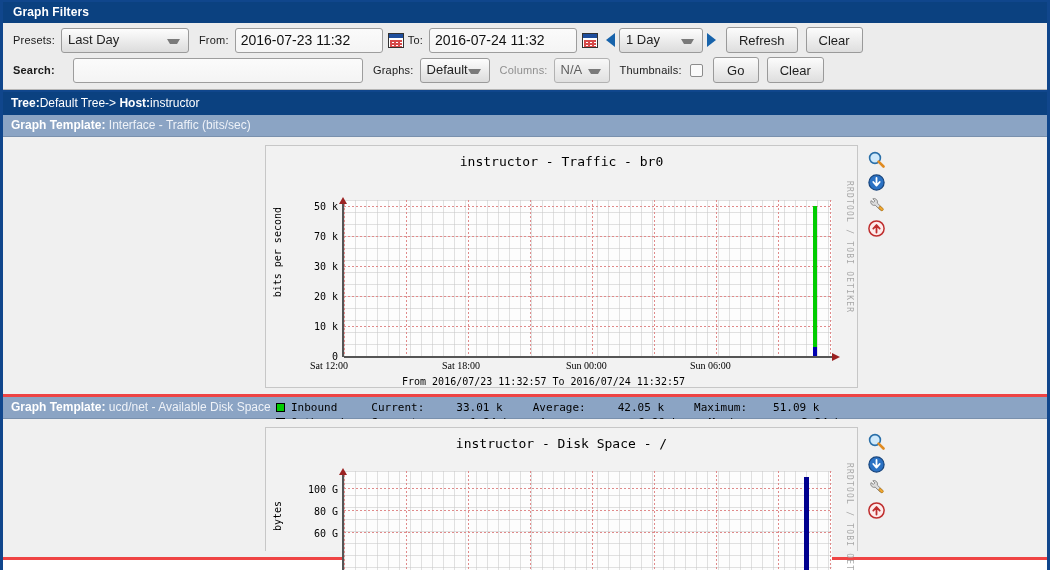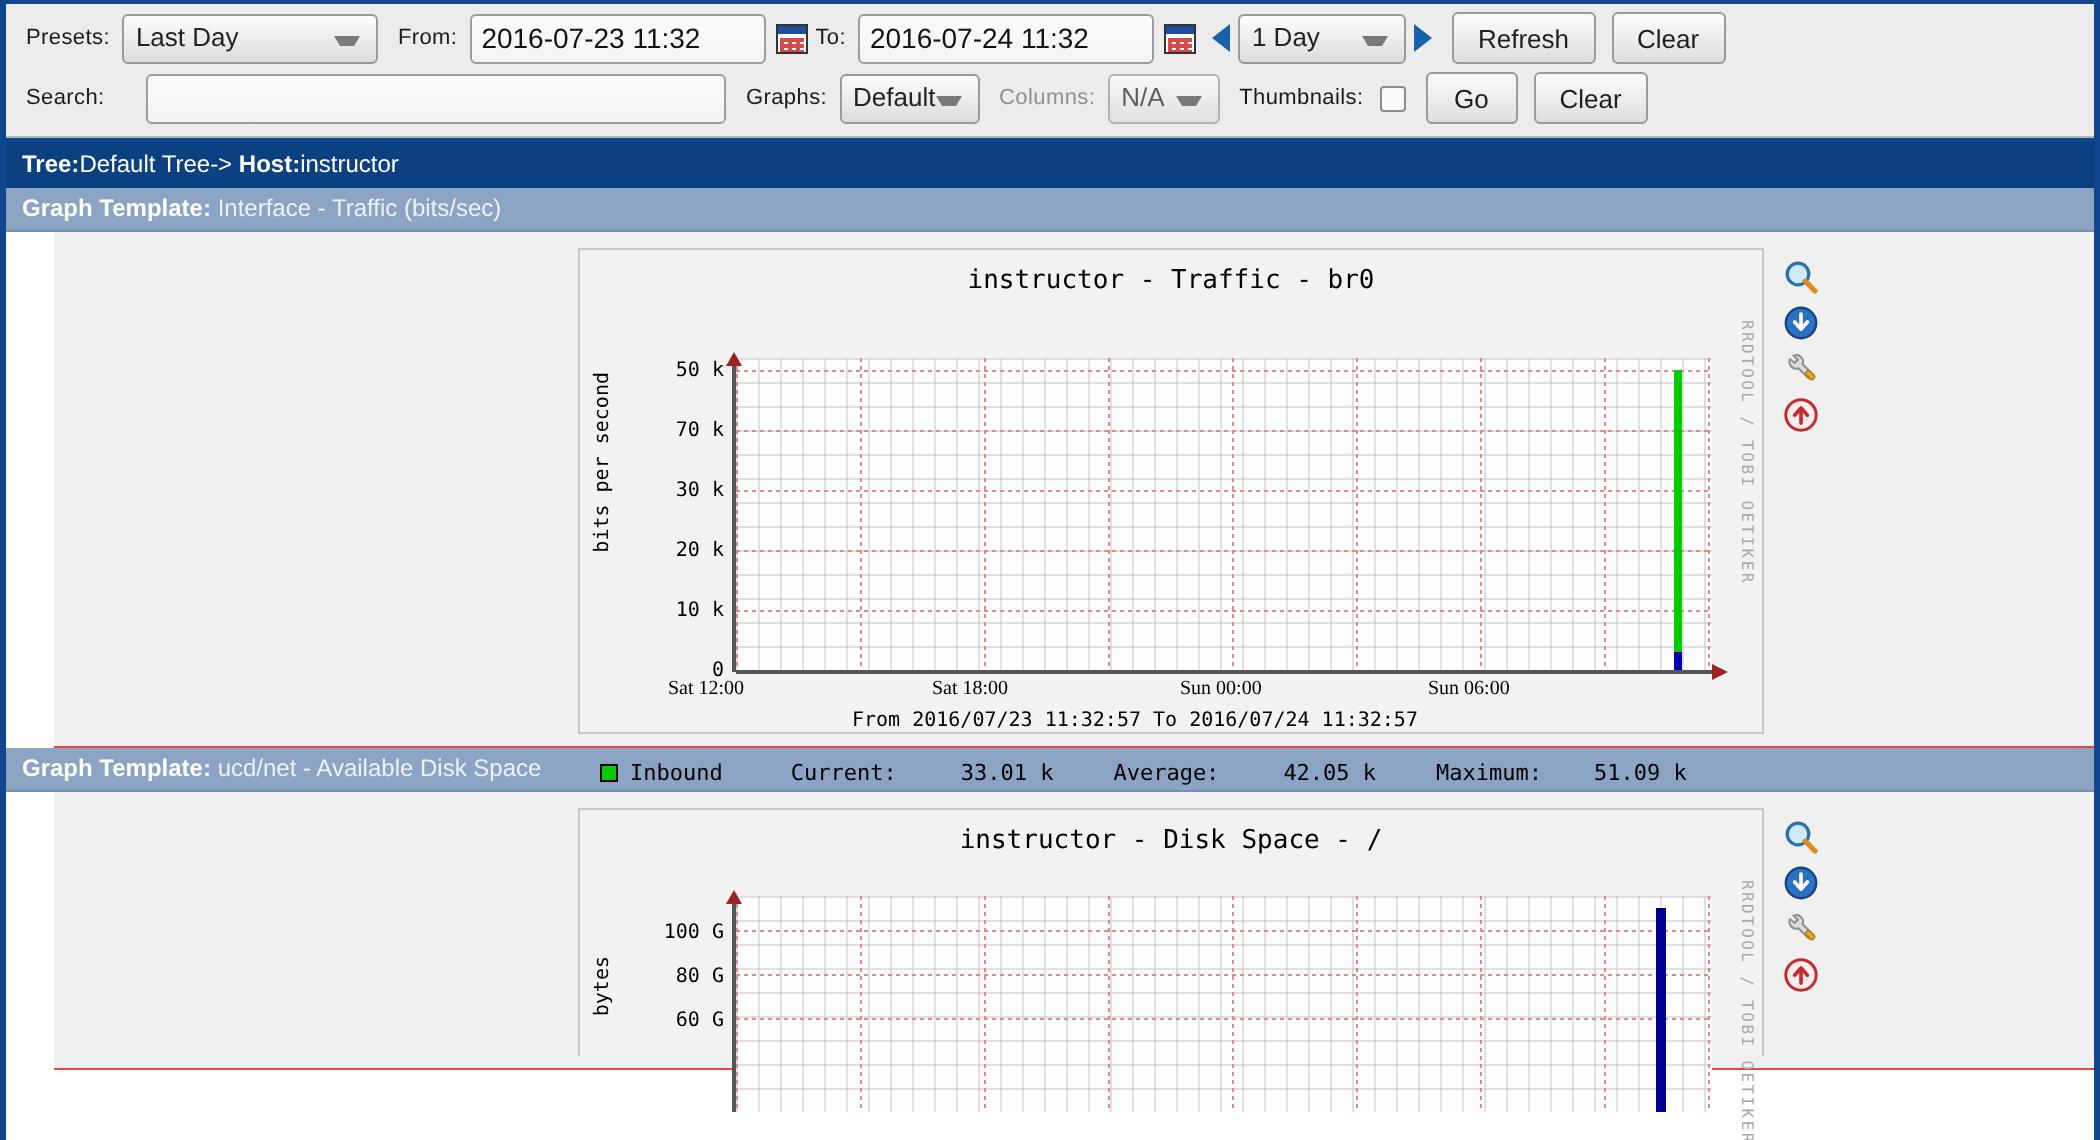--- a/index.html
+++ b/index.html
@@ -191,22 +191,21 @@
     border-bottom: 1px solid #7990ad;
   }
   .tpl-bar .tpl-key { font-weight: bold; color:#ffffff; }
   .tpl-bar .tpl-val { color: #eef2f8; }
 
   
   .graph-area {
     background: #f0f0f0;
     position: relative;
     padding: 8px 0 6px 0;
-    border-bottom: 1px solid #ef4444;
-    margin-left: 24px;
+    border-bottom: 3px solid #ef4444;
   }
   .graph-row {
     display: flex;
     align-items: flex-start;
   }
   .graph-spacer { width: 262px; flex: none; }
 
   .graph-box {
     background: #f2f2f2;
     border: 1px solid #c7c7c7;
@@ -347,20 +346,21 @@
     display: block;
     cursor: pointer;
   }
 </style>
 </head>
 <body>
 
 <div class="page-frame">
 
   <div class="filter-panel">
+    <div class="filter-title">Graph Filters</div>
 
     <div class="filter-body">
 
       <div class="filter-row">
         <span class="flabel">Presets:</span>
         <span class="sel-wrap">
           <select class="sel sel-preset">
             <option>Last Day</option>
           </select>
         </span>
@@ -375,21 +375,21 @@
           <select class="sel sel-range">
             <option>1 Day</option>
           </select>
         </span>
         <span class="arrow arrow-right"></span>
         <button class="btn" style="margin-left:6px;">Refresh</button>
         <button class="btn" style="margin-left:8px;">Clear</button>
       </div>
 
       <div class="filter-row">
-        <span class="flabel" style="min-width:42px;">Search:</span>
+        <span class="flabel" style="min-width:42px;font-weight:bold;">Search:</span>
         <input class="txt txt-search" type="text" style="margin-left: 12px;" value="">
         <span class="flabel" style="margin-left:10px;">Graphs:</span>
         <span class="sel-wrap">
           <select class="sel sel-graphs">
             <option>Default</option>
           </select>
         </span>
         <span class="flabel" style="margin-left:10px;color:#8f8f8f;">Columns:</span>
         <span class="sel-wrap">
           <select class="sel sel-columns" disabled="">

